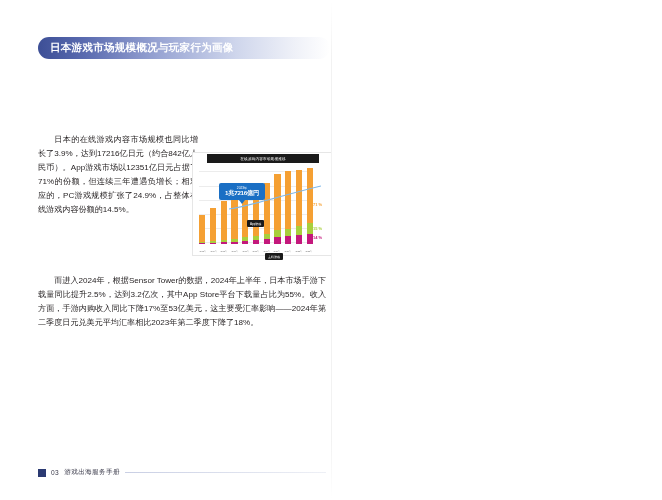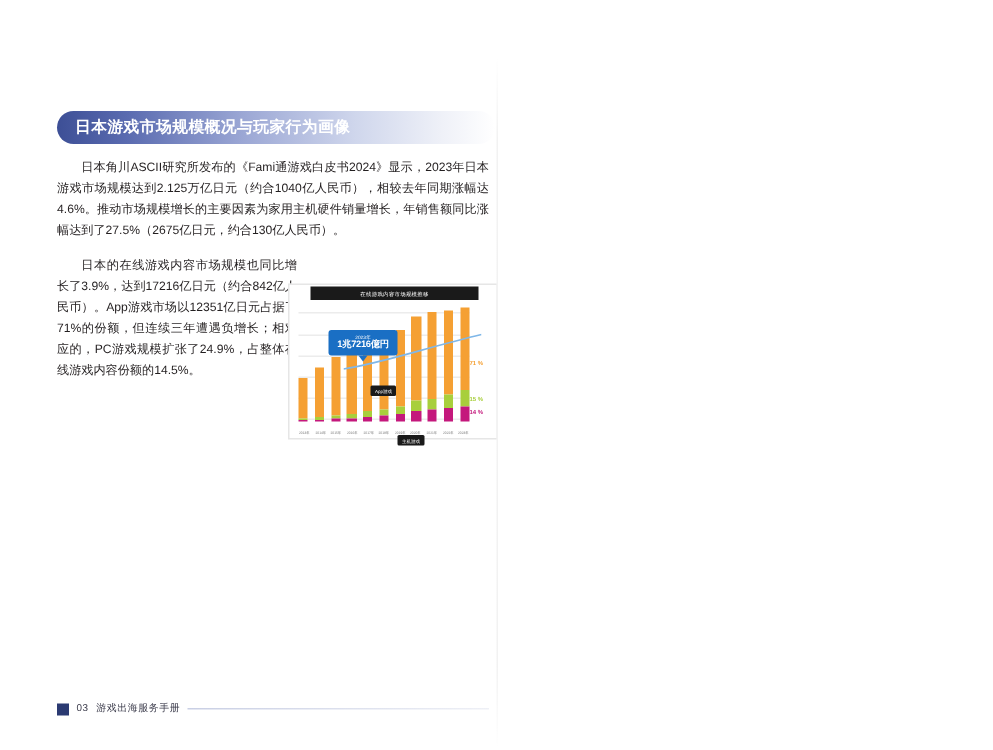--- a/index.html
+++ b/index.html
@@ -4,21 +4,21 @@
 <style>
   html,body{margin:0;padding:0;}
   body{
     width:662px;height:500px;
     background:#ffffff;
     font-family:"Liberation Sans","DejaVu Sans",sans-serif;
     overflow:hidden;
     position:relative;
   }
   
-  #spread{position:absolute;inset:0;display:flex;margin-top:37px;}
+  #spread{position:absolute;inset:0;display:flex;}
   .page{position:relative;height:100%;background:#fff;box-sizing:border-box;}
   #page-left{width:50%;}
   #page-right{width:50%;}
   .gutter{position:absolute;left:50%;top:0;bottom:0;width:1px;
           background:linear-gradient(to bottom,rgba(0,0,0,0) 0%,rgba(0,0,0,.05) 12%,rgba(0,0,0,.05) 88%,rgba(0,0,0,0) 100%);}
 
   
   .section-title{
     position:absolute;left:38px;top:37px;width:292px;height:22px;
     border-radius:11px;
@@ -85,23 +85,20 @@
 </style>
 </head>
 <body>
 
 <div id="spread">
 
   <div class="page" id="page-left">
 
     <div class="section-title">日本游戏市场规模概况与玩家行为画像</div>
 
-    <div class="body-col" id="p1">
-      <p>日本角川ASCII研究所发布的《Fami通游戏白皮书2024》显示，2023年日本游戏市场规模达到2.125万亿日元（约合1040亿人民币），相较去年同期涨幅达4.6%。推动市场规模增长的主要因素为家用主机硬件销量增长，年销售额同比涨幅达到了27.5%（2675亿日元，约合130亿人民币）。</p>
-    </div>
 
     <div class="body-col" id="p2">
       <p>日本的在线游戏内容市场规模也同比增长了3.9%，达到17216亿日元（约合842亿人民币）。App游戏市场以12351亿日元占据了71%的份额，但连续三年遭遇负增长；相对应的，PC游戏规模扩张了24.9%，占整体在线游戏内容份额的14.5%。</p>
     </div>
 
     <div id="chart-figure">
       <div id="chart-title">在线游戏内容市场规模推移</div>
 
       <div id="chart-plot">
         <div class="gridline" style="top:8%"></div>
@@ -196,20 +193,23 @@
           <span>2023年</span>
         </div>
 
       <div class="pctlabels">
         <span id="pct-app">71 %</span>
         <span id="pct-pc">15 %</span>
         <span id="pct-con">14 %</span>
       </div>
     </div>
 
+    <div class="body-col" id="p3">
+      <p>而进入2024年，根据Sensor Tower的数据，2024年上半年，日本市场手游下载量同比提升2.5%，达到3.2亿次，其中App Store平台下载量占比为55%。收入方面，手游内购收入同比下降17%至53亿美元，这主要受汇率影响——2024年第二季度日元兑美元平均汇率相比2023年第二季度下降了18%。</p>
+    </div>
 
 
     <div class="footer" id="footer-left">
       <span class="fsq"></span>
       <span class="ftxt">03</span>
       <span class="ftxt">游戏出海服务手册</span>
       <span class="frule"></span>
     </div>
   </div>
 

